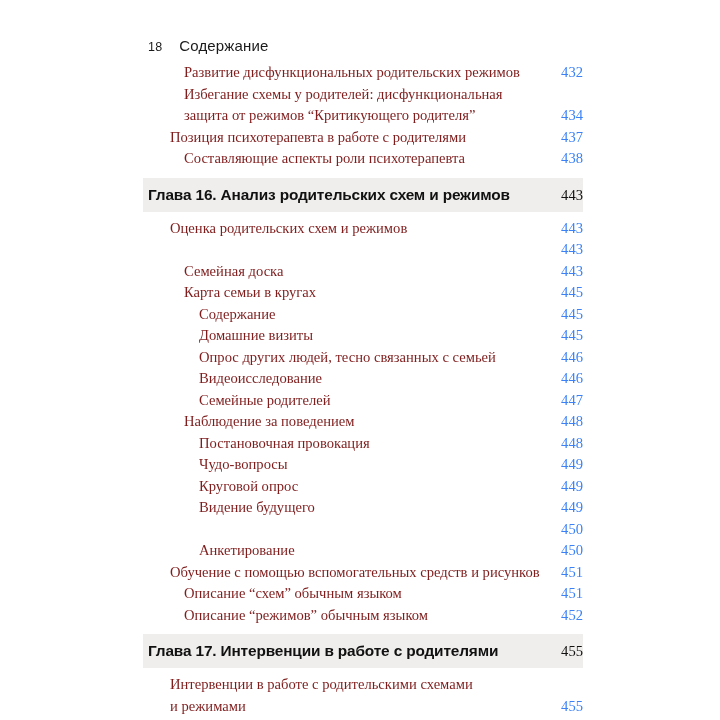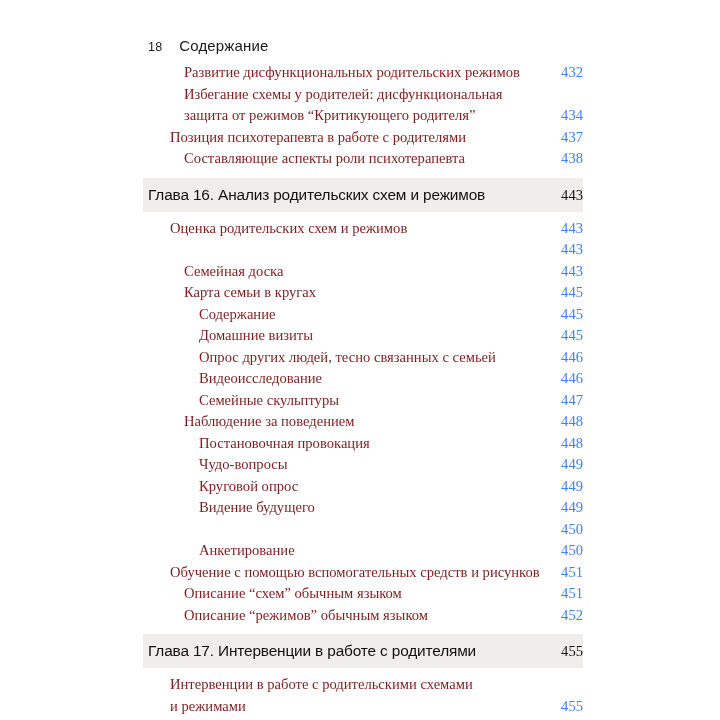--- a/index.html
+++ b/index.html
@@ -92,21 +92,21 @@
     background: #efeeec;
     line-height: 21px;
     padding: 6px 0 6px 0;
     margin: 8px 0 6px 0;
   }
   .chapter .label {
     flex: 0 1 auto;
     padding-left: 5px;
     font-family: "Liberation Sans", "DejaVu Sans", sans-serif;
     font-size: 15.4px;
-    font-weight: 400;
+    font-weight: 700;
     letter-spacing: -0.15px;
     color: #111111;
     white-space: nowrap;
   }
   .chapter .filler { flex: 1 1 auto; }
   .chapter .pageno {
     flex: 0 0 auto;
     width: 34px;
     text-align: right;
     font-family: "Liberation Serif", "DejaVu Serif", serif;
@@ -189,21 +189,21 @@
         <span class="label">Опрос других людей, тесно связанных с семьей</span>
         <span class="filler"></span>
         <span class="pageno">446</span>
       </div>
       <div class="row lvl3">
         <span class="label">Видеоисследование</span>
         <span class="filler"></span>
         <span class="pageno">446</span>
       </div>
       <div class="row lvl3">
-        <span class="label">Семейные скульптуры</span>
+        <span class="label">Семейные родителей</span>
         <span class="filler"></span>
         <span class="pageno">447</span>
       </div>
       <div class="row lvl2">
         <span class="label">Наблюдение за поведением</span>
         <span class="filler"></span>
         <span class="pageno">448</span>
       </div>
       <div class="row lvl3">
         <span class="label">Постановочная провокация</span>

